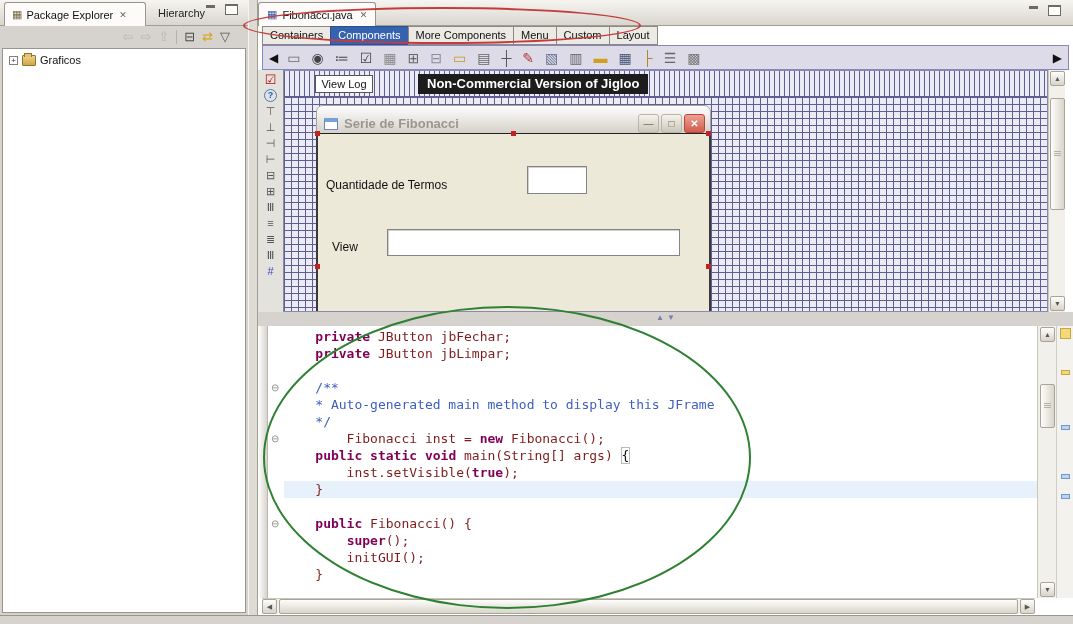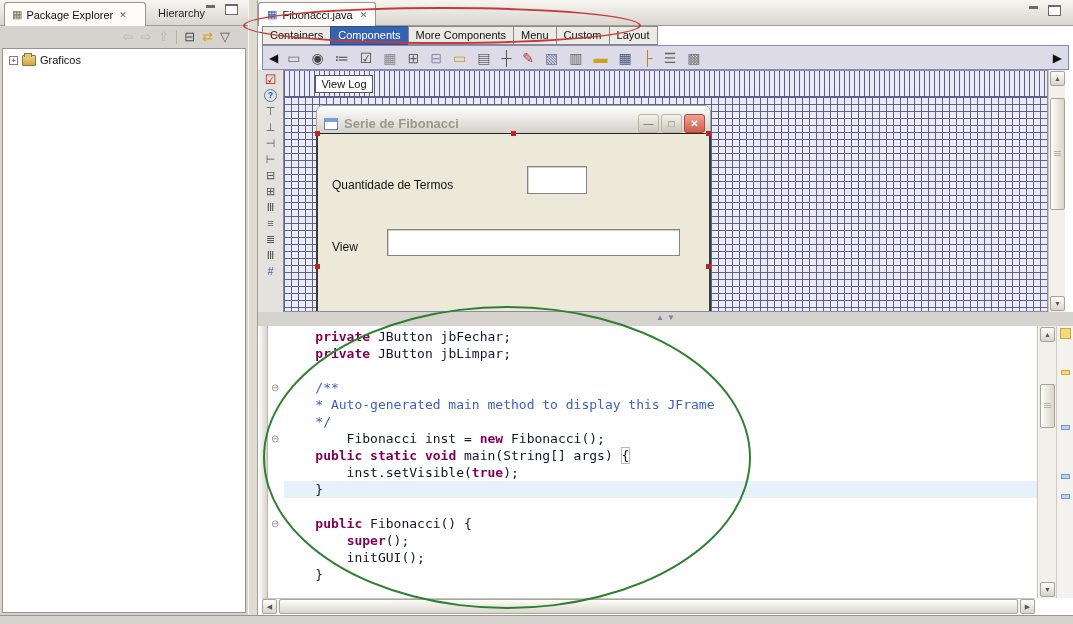--- a/index.html
+++ b/index.html
@@ -112,21 +112,21 @@
   .ann-ruler { position:absolute; left:0; top:0; width:10px; bottom:0;
     background:linear-gradient(90deg,#ffffff,#d8d4cd); border-right:1px solid #bab6ae; }
   .fold-margin { position:absolute; left:10px; top:0; width:16px; bottom:0; background:#fff; }
   .fold-ico { position:absolute; left:3px; font-size:10px; color:#8a8a8a; line-height:17px; cursor:pointer; }
   .code { position:absolute; left:26px; top:2px; right:36px; bottom:0; overflow:hidden;
     font-family:"DejaVu Sans Mono",monospace; font-size:13px; }
   .code-line { height:17px; line-height:17px; white-space:pre; }
   .code-line.hl { background:#e7f1fb; }
   .kw { color:#7f0055; font-weight:bold; }
   .cm { color:#3f5fbf; }
-  .pl { color:#0f172a; }
+  .pl { color:#7f1d1d; }
   .brk { border:1px solid #b9b9b9; }
   .code-vsb { position:absolute; right:17px; top:0; width:19px; bottom:0; background:#f2f0ea; border-left:1px solid #c9c5ba; }
   .code-vsb .sb-btn, .code-vsb .sb-thumb { left:2px; }
   .overview { position:absolute; right:0; top:0; width:17px; bottom:0; background:#f4f2ee; border-left:1px solid #cfccc2; }
   .ov-box { position:absolute; top:2px; right:2px; width:11px; height:11px; background:#f5d87a; border:1px solid #c8a83c; }
   .ov-mark { position:absolute; right:3px; width:9px; height:5px; border:1px solid; }
 
   .h-scroll { position:absolute; left:4px; right:38px; top:598px; height:16px; background:#f2f0ea; border-top:1px solid #c9c5ba; }
   .h-btn { position:absolute; top:0px; width:15px; height:15px; background:linear-gradient(#fdfdfb,#d8d4c8);
     border:1px solid #a9a49a; border-radius:2px; color:#5a5856; font-size:7px; text-align:center; line-height:13px; cursor:pointer; }
@@ -246,33 +246,34 @@
           <span class="sicon" style="color: rgb(85, 85, 85);">≣</span>
           <span class="sicon" style="color: rgb(85, 85, 85);">Ⅲ</span>
           <span class="sicon" style="color: rgb(68, 68, 204);">#</span>
         </div>
 
       <div class="canvas">
         <div class="cv-ruler"></div>
         <div class="cv-grid"></div>
 
         <button class="viewlog-btn">View Log</button>
+        <div class="banner">Non-Commercial Version of Jigloo</div>
 
         <div class="jdialog">
           <div class="jd-title">
             <span class="jd-icon"></span>
             <span class="jd-title-text">Serie de Fibonacci</span>
             <span class="jd-btns">
               <span class="jd-btn">—</span>
               <span class="jd-btn">□</span>
               <span class="jd-btn close">✕</span>
             </span>
           </div>
           <div class="jd-body">
-            <span class="jd-label" style="left:14px; top:44px;">Quantidade de Termos</span>
+            <span class="jd-label" style="left:8px; top:44px;">Quantidade de Termos</span>
             <input class="xp-input" style="left: 209px; top: 32px; width: 60px; height: 28px;" value="">
             <span class="jd-label" style="left:14px; top:106px;">View</span>
             <input class="xp-input" style="left: 69px; top: 95px; width: 293px; height: 27px;" value="">
           </div>
         </div>
 
         <div class="handle" style="left:31px; top:60px;"></div>
         <div class="handle" style="left:227px; top:60px;"></div>
         <div class="handle" style="left:422px; top:60px;"></div>
         <div class="handle" style="left:31px; top:193px;"></div>

